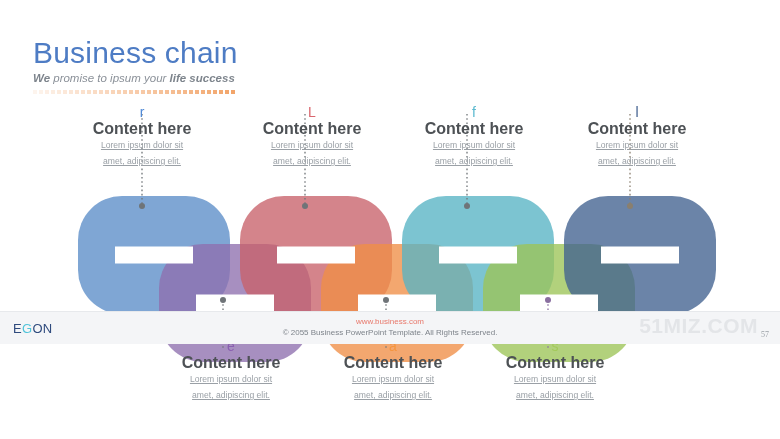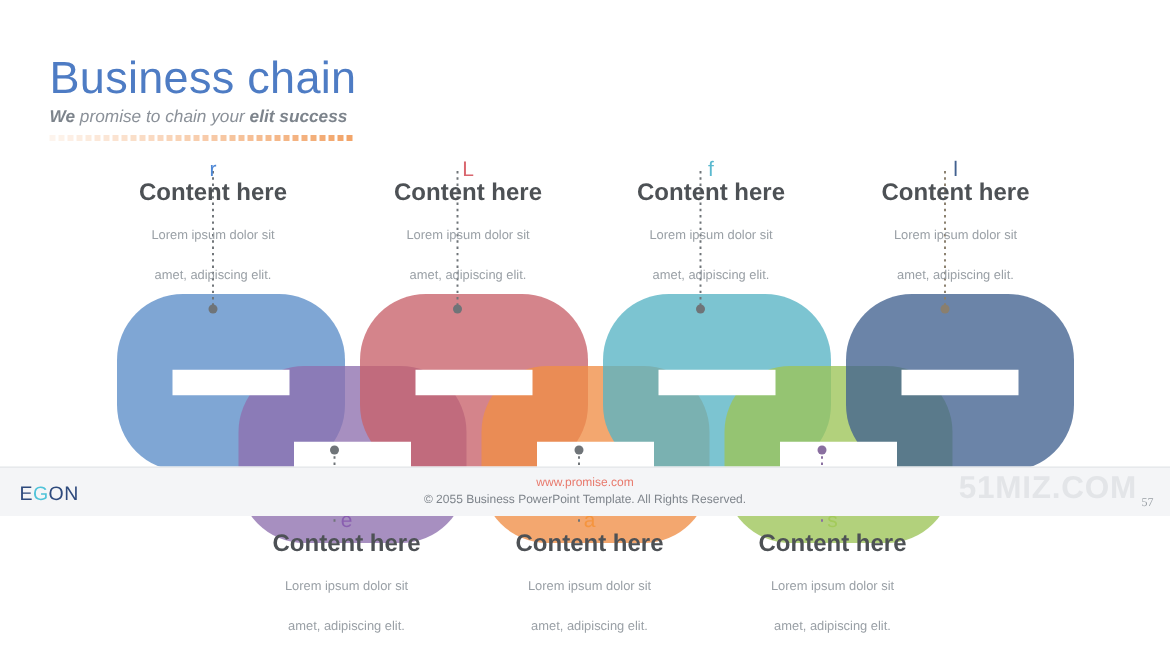--- a/index.html
+++ b/index.html
@@ -57,21 +57,22 @@
   .callout .ctitle {
     font-size: 16px;
     font-weight: bold;
     color: #4d5155;
     line-height: 13px;
   }
   .callout .cbody {
     font-size: 8.6px;
     color: #9aa0a6;
     line-height: 11px;
-    margin-top: 16px;
+    margin-top: 5px;
+    text-decoration: underline;
   }
 
   
   .footer {
     position: absolute; left: 0; bottom: 0;
     width: 780px; height: 33px;
     background: #f4f5f7;
     border-top: 1px solid #e7e9ec;
   }
   .logo {
@@ -96,21 +97,21 @@
   }
 </style>
 </head>
 <body>
 
 <div class="slide">
 
   <div class="header">
     <div class="title">Business chain</div>
     <div class="subtitle">
-      <b>We</b><span> promise to chain your </span><b>elit success</b>
+      <b>We</b><span> promise to ipsum your </span><b>life success</b>
     </div>
     <div class="dotline" id="dotline">
         <i style="background: rgb(242, 165, 106); opacity: 0.12;"></i>
         <i style="background: rgb(242, 165, 106); opacity: 0.147;"></i>
         <i style="background: rgb(242, 165, 106); opacity: 0.173;"></i>
         <i style="background: rgb(242, 165, 106); opacity: 0.2;"></i>
         <i style="background: rgb(242, 165, 106); opacity: 0.227;"></i>
         <i style="background: rgb(242, 165, 106); opacity: 0.253;"></i>
         <i style="background: rgb(242, 165, 106); opacity: 0.28;"></i>
         <i style="background: rgb(242, 165, 106); opacity: 0.307;"></i>
@@ -235,20 +236,20 @@
     <div class="ctitle">Content here</div>
     <div class="cbody">Lorem ipsum dolor sit</div>
     <div class="cbody">amet, adipiscing elit.</div>
   </div>
 
   <div class="footer">
     <div class="logo">
       <span class="e1">E</span><span class="g1">G</span><span class="on1">ON</span>
     </div>
     <div class="fcenter">
-      <div class="fsite">www.promise.com</div>
+      <div class="fsite">www.business.com</div>
       <div class="fcopy">© 2055 Business  PowerPoint Template. All Rights Reserved.</div>
     </div>
     <div class="watermark">51MIZ.COM</div>
     <div class="pageno">57</div>
   </div>
 
 </div>
 
 </body></html>

